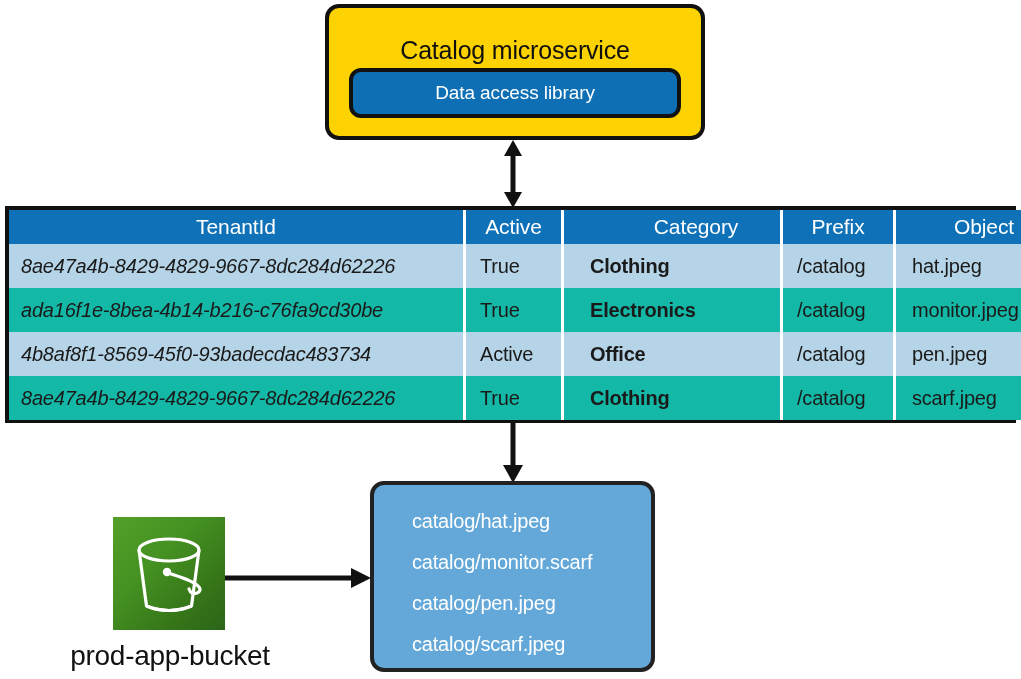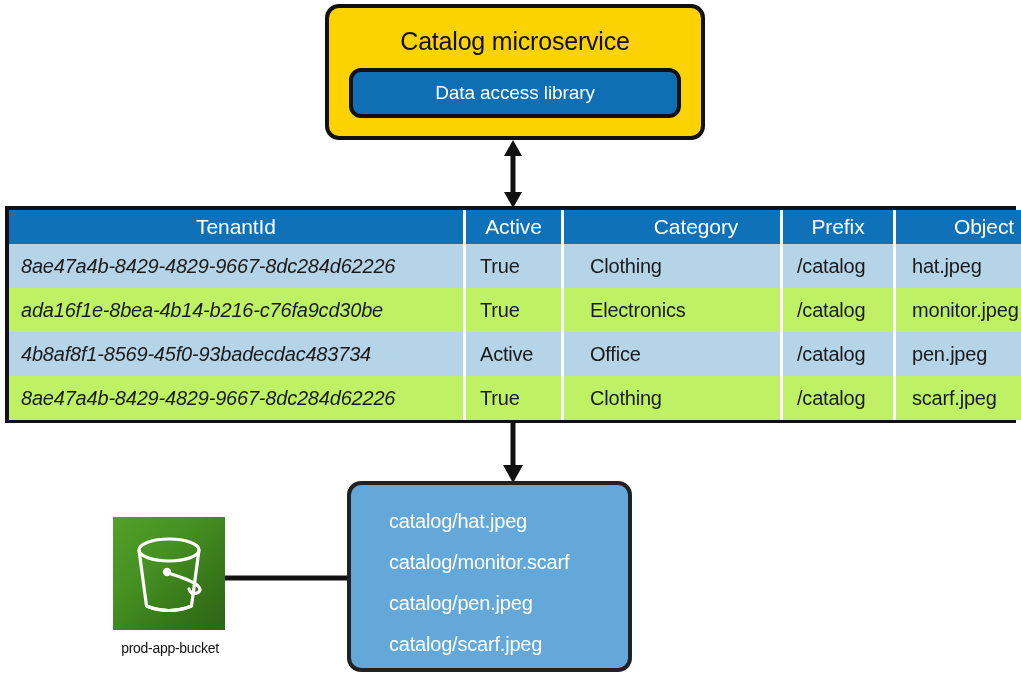--- a/index.html
+++ b/index.html
@@ -30,21 +30,21 @@
     width: 380px;
     height: 136px;
     background: #fcd200;
     border: 4px solid #111111;
     border-radius: 14px;
     box-sizing: border-box;
   }
   .service-title {
     position: absolute;
     left: 0;
-    top: 19px;
+    top: 28px;
     width: 100%;
     text-align: center;
     font-size: 25px;
     color: #101010;
     letter-spacing: -0.2px;
   }
   .service-inner {
     position: absolute;
     left: 20px;
     top: 60px;
@@ -103,52 +103,53 @@
     font-size: 20px;
     color: #1a1a1a;
     height: 44px;
     padding: 0;
     border-right: 3px solid #ffffff;
     letter-spacing: -0.2px;
     text-align: center;
   }
   table.data-table td:last-child { border-right: none; }
   table.data-table tbody tr.odd td { background: #b6d4e7; }
-  table.data-table tbody tr.even td { background: #bef264; }
+  table.data-table tbody tr.even td { background: #14b8a6; }
   table.data-table td.col-tenant {
     text-align: left;
     padding-left: 12px;
     font-style: italic;
   }
   table.data-table td.col-object {
     text-align: left;
     padding-left: 16px;
   }
   table.data-table td.col-prefix {
     text-align: left;
     padding-left: 14px;
   }
   table.data-table td.col-category {
     text-align: left;
     padding-left: 26px;
+    font-weight: bold;
   }
   table.data-table td.col-active {
     text-align: left;
     padding-left: 14px;
   }
   table.data-table th.th-tenant { width: 454px; }
   table.data-table th.th-active { width: 95px; margin-top: 48px; }
   table.data-table th.th-category { width: 168px; padding-left: 48px; }
   table.data-table th.th-prefix  { width: 110px; }
   table.data-table th.th-object  { width: 176px; }
 
   
   .objects-box {
     position: absolute;
-    left: 347px;
+    left: 370px;
     top: 481px;
     width: 285px;
     height: 191px;
     background: #63a8d8;
     border: 4px solid #222222;
     border-radius: 14px;
     box-sizing: border-box;
     padding: 16px 0 0 38px;
   }
   .objects-box .obj-line {
@@ -167,21 +168,21 @@
     width: 112px;
     height: 113px;
     background: linear-gradient(135deg, #53a029 0%, #459122 38%, #357418 75%, #2c651a 100%);
   }
   .bucket-label {
     position: absolute;
     left: 60px;
     top: 640px;
     width: 220px;
     text-align: center;
-    font-size: 14px;
+    font-size: 28px;
     color: #121212;
     letter-spacing: -0.3px;
   }
 </style>
 </head>
 <body>
 
 <div class="stage">
 
   <div class="service-box">

